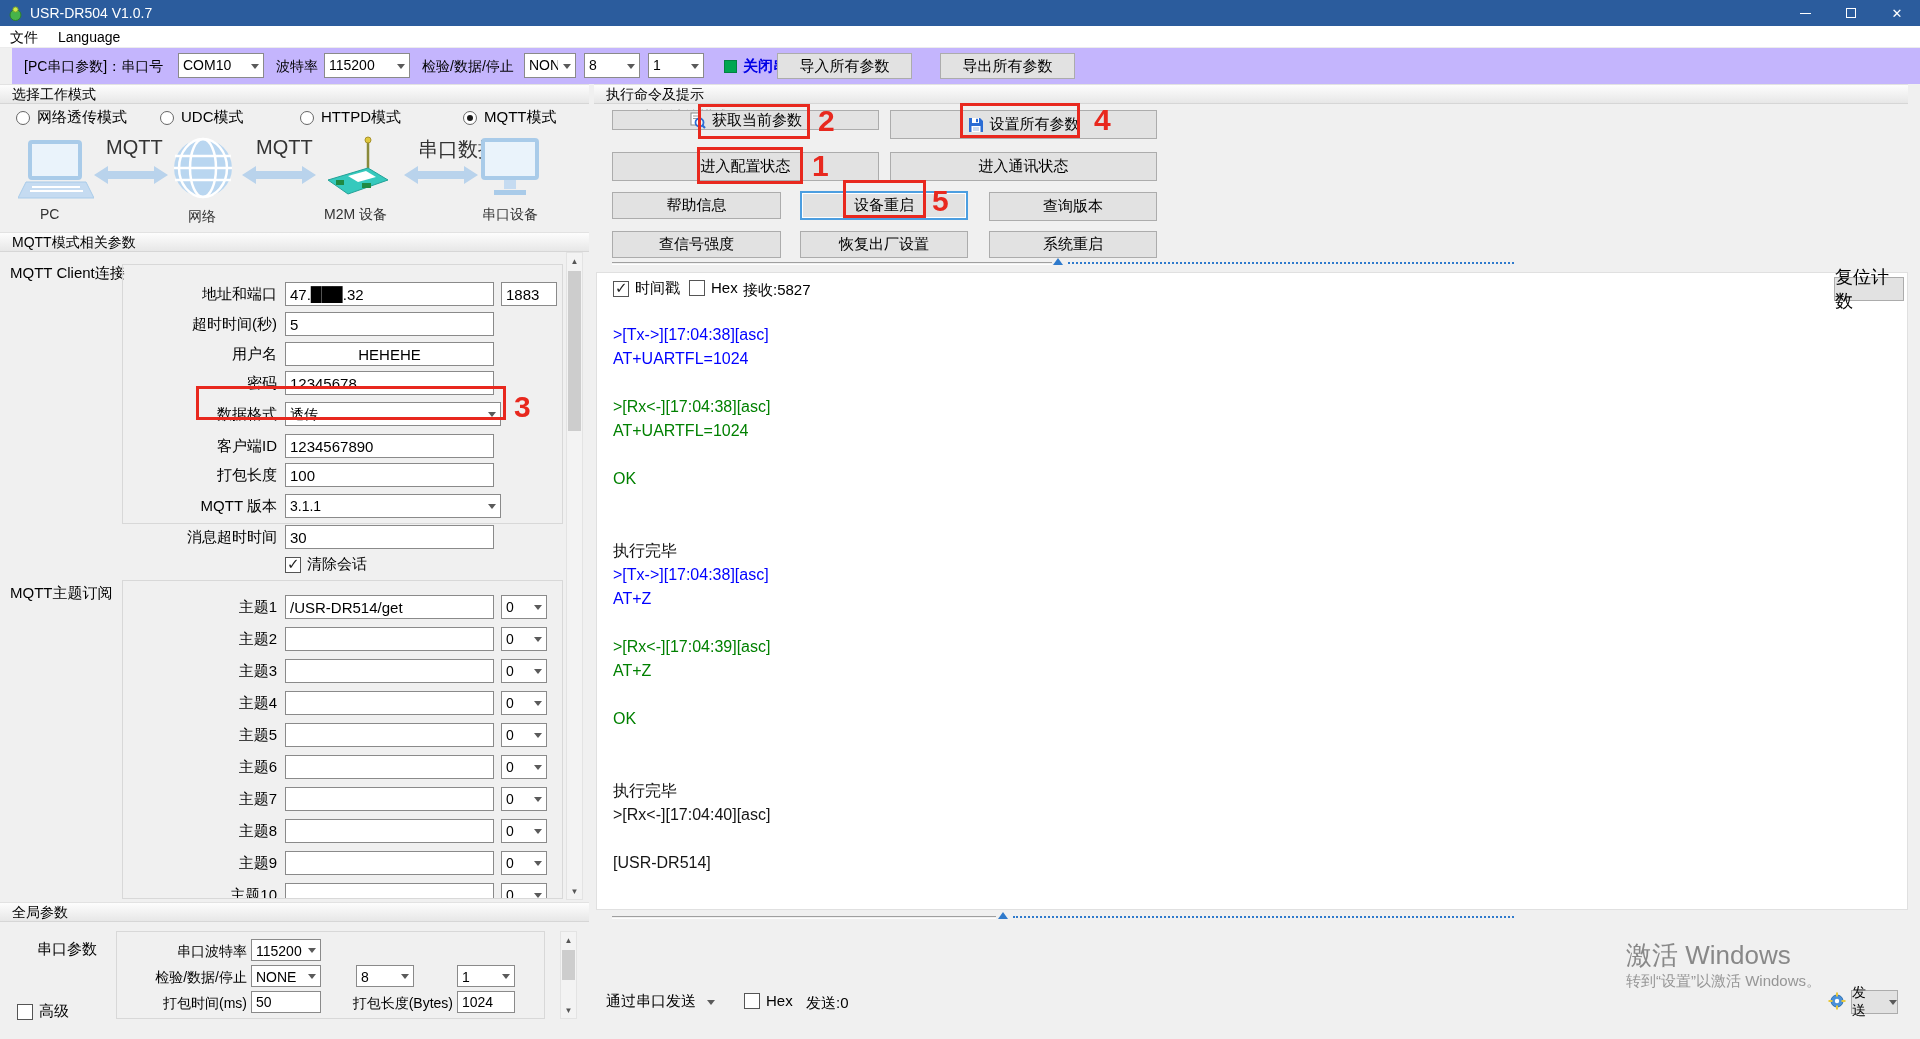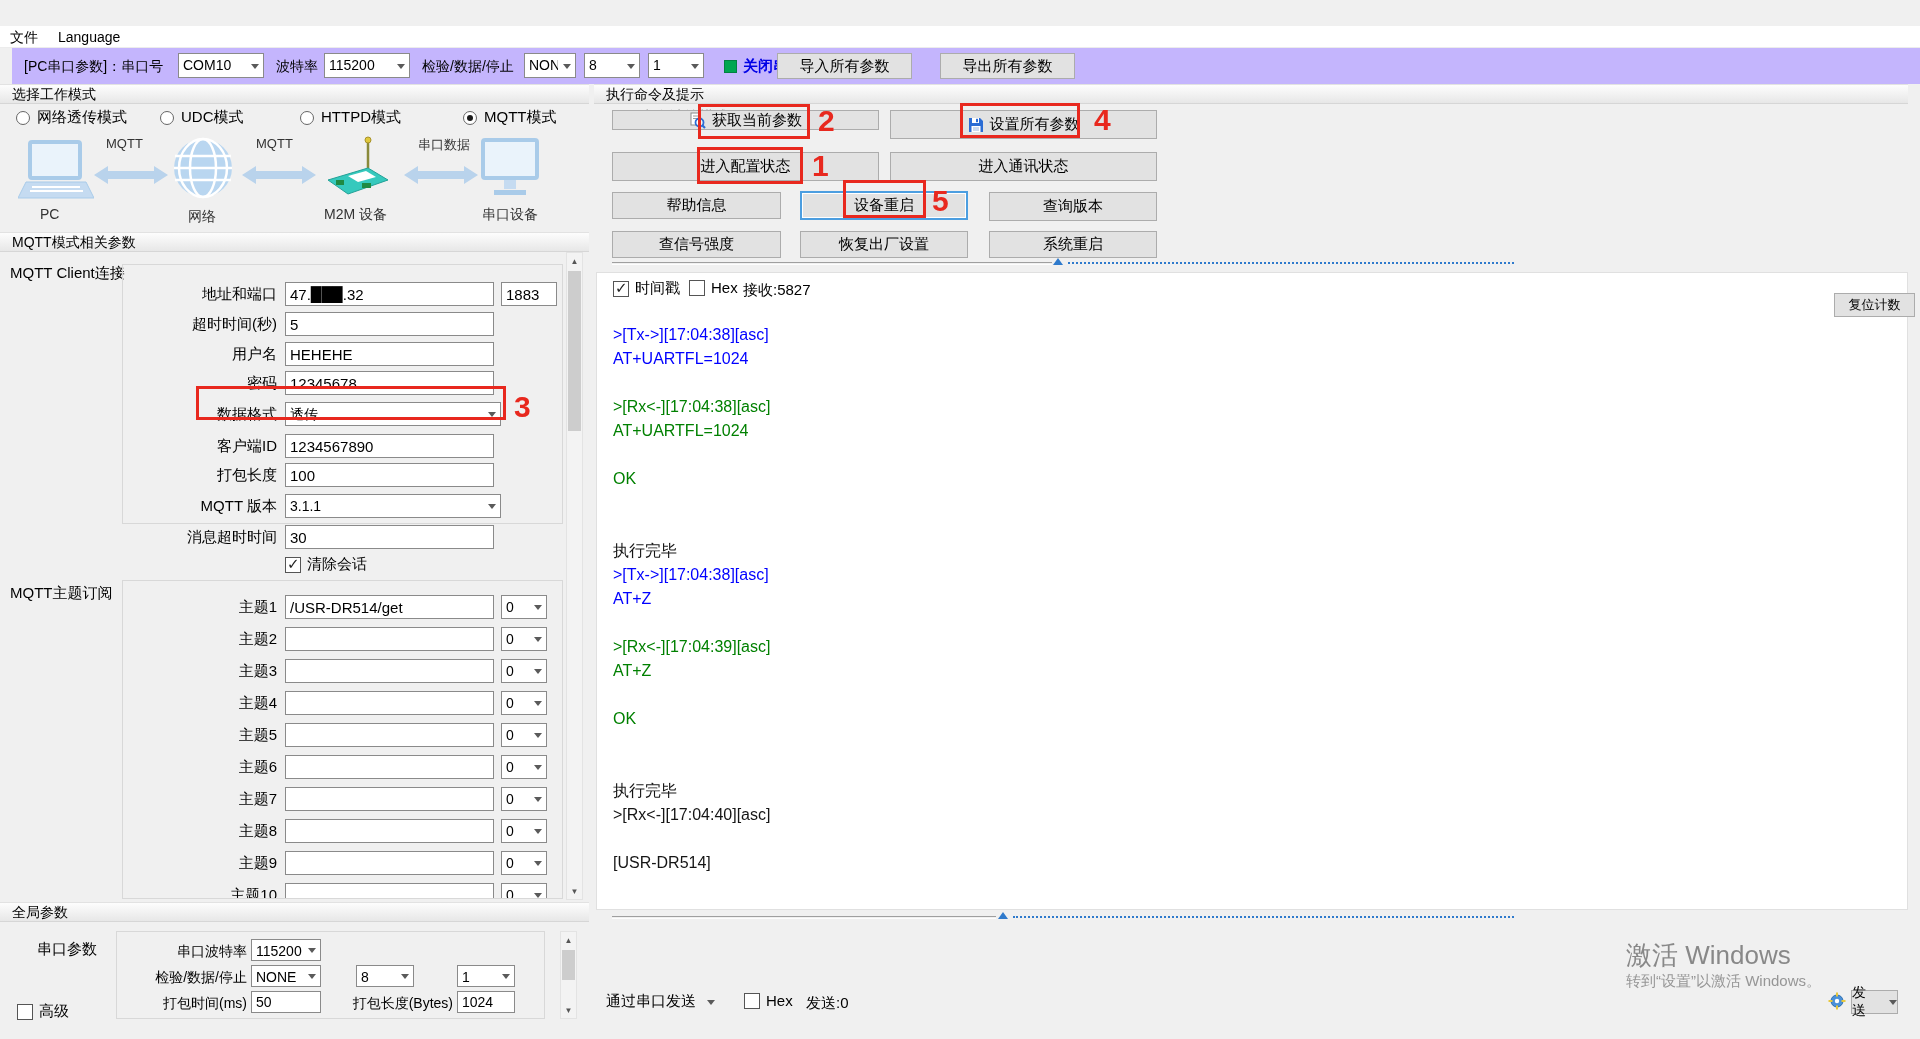--- a/index.html
+++ b/index.html
@@ -77,28 +77,46 @@
   .watermark2 { position:absolute; font-size:15px; color:rgba(128,128,128,.8); }
 
   .topic-row { position:absolute; left:0; width:100%; height:24px; }
   .tr-label { position:absolute; left:0; width:154px; text-align:right; font-size:15px; line-height:24px; }
   .tinput { position:absolute; left:162px; width:209px; height:24px; border:1px solid #8a8a8a; font-size:15px; padding:0 4px;
             font-family:"Liberation Sans","DejaVu Sans",sans-serif; }
   .qos { left:378px; width:46px; height:24px; }
 
   .greensq { width:13px; height:13px; background:#00a651; border:1px solid #028143; display:inline-block; }
   .closeport { color:#0000e6; font-weight:bold; font-size:15px; }
-  .arrow-label { position:absolute; font-size:13px; color:#333; }
+  .arrow-label { position:absolute; font-size:20px; color:#333; }
   .node-label { position:absolute; font-size:14px; color:#333; }
 </style>
 </head>
 <body>
 
 <div class="win">
 
+  <div class="titlebar">
+    <svg width="15" height="15" viewBox="0 0 15 15">
+      <circle cx="7.5" cy="9" r="5.5" fill="#46b44a" stroke="#2c7c30"></circle>
+      <circle cx="7.5" cy="3.5" r="2.6" fill="#cfe84c" stroke="#7ba32c"></circle>
+    </svg>
+    <span class="title-text">USR-DR504 V1.0.7</span>
+    <div class="winbtns">
+      <div class="wbtn">
+          <span class="glyph-min"></span>
+        </div>
+      <div class="wbtn">
+          <span class="glyph-max"></span>
+        </div>
+      <div class="wbtn">
+          <span>✕</span>
+        </div>
+    </div>
+  </div>
 
   <div class="menubar">
     <span class="menu-item">文件</span>
     <span class="menu-item">Language</span>
   </div>
 
   <div class="toolbar">
     <span class="tlabel" style="left:12px">[PC串口参数]：串口号</span>
     <span class="combo" style="left:166px; top:5px; width:86px">
       <span class="combo-t">COM10</span>
@@ -214,21 +232,21 @@
 
   <div class="gbox" style="left:122px; top:264px; width:441px; height:260px">
     <span class="flabel" style="left:0; top:17px; width:154px">地址和端口</span>
     <input class="input" style="left: 162px; top: 17px; width: 209px;" value="47.███.32">
     <input class="input" style="left: 378px; top: 17px; width: 56px;" value="1883">
 
     <span class="flabel" style="left:0; top:47px; width:154px">超时时间(秒)</span>
     <input class="input" style="left: 162px; top: 47px; width: 209px;" value="5">
 
     <span class="flabel" style="left:0; top:77px; width:154px">用户名</span>
-    <input class="input" style="left: 162px; top: 77px; width: 209px;" value="HEHEHE">
+    <input class="input" style="left: 162px; top: 77px; width: 209px; text-align: center;" value="HEHEHE">
 
     <span class="flabel" style="left:0; top:106px; width:154px">密码</span>
     <input class="input" style="left: 162px; top: 106px; width: 209px;" value="12345678">
 
     <span class="flabel" style="left:0; top:137px; width:154px">数据格式</span>
     <span class="combo" style="left:162px; top:137px; width:216px; height:24px">
       <span class="combo-t">透传</span>
       <span class="combo-a"></span>
     </span>
 
@@ -455,21 +473,21 @@
   <div class="logbox">
     <span class="chkrow" style="left:16px; top:6px">
       <span class="chkbox on"></span>
       <span>时间戳</span>
     </span>
     <span class="chkrow" style="left:92px; top:6px">
       <span class="chkbox"></span>
       <span>Hex</span>
     </span>
     <span class="slabel" style="left:146px; top:8px">接收:5827</span>
-    <div class="btn" style="left:1237px; top:20px; width:81px; height:24px; font-size:13px">
+    <div class="btn" style="left:1237px; top:4px; width:70px; height:24px; font-size:18px">
       <span>复位计数</span>
     </div>
     <div class="log-lines">
         <div class="log-line c-blue">&gt;[Tx-&gt;][17:04:38][asc]</div>
         <div class="log-line c-blue">AT+UARTFL=1024</div>
         <div class="log-line c-black">&nbsp;</div>
         <div class="log-line c-green">&gt;[Rx&lt;-][17:04:38][asc]</div>
         <div class="log-line c-green">AT+UARTFL=1024</div>
         <div class="log-line c-black">&nbsp;</div>
         <div class="log-line c-green">OK</div>

